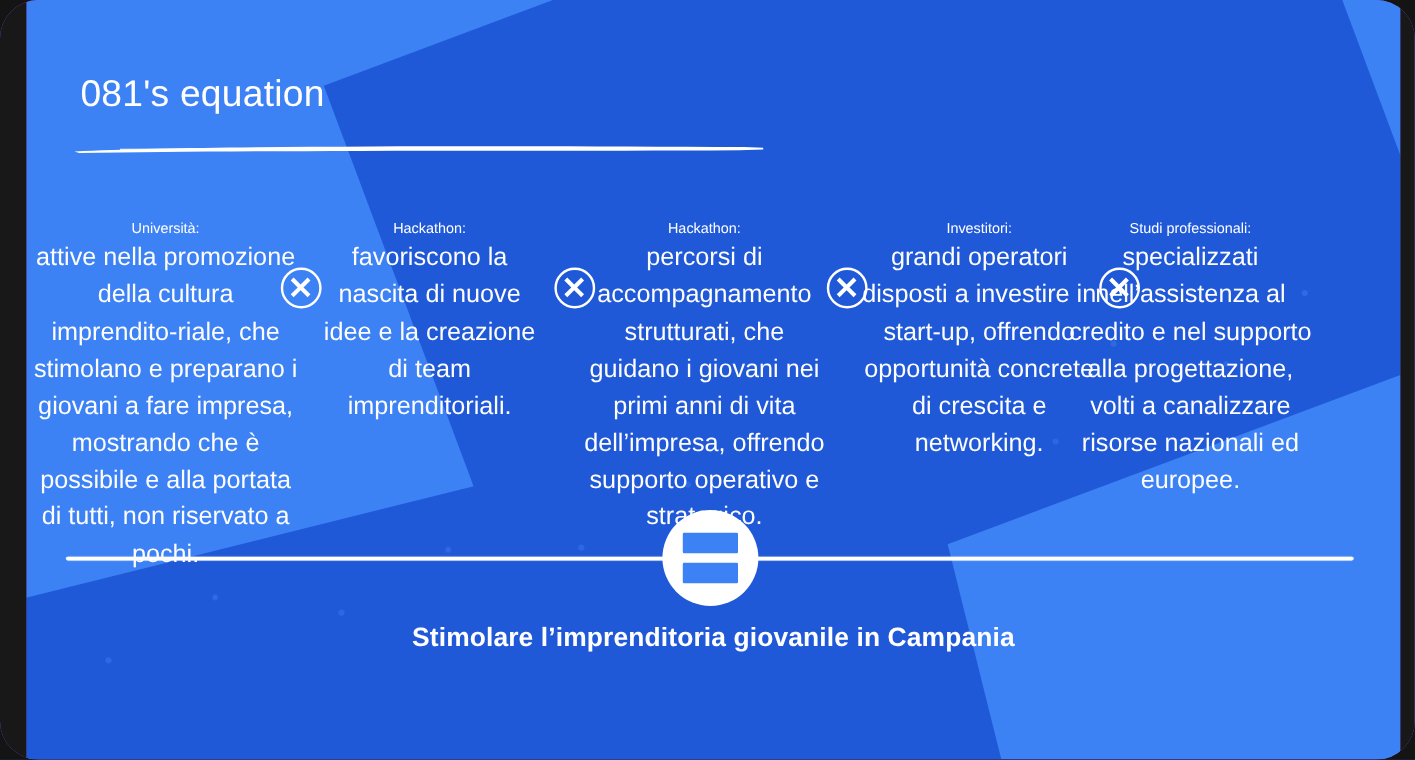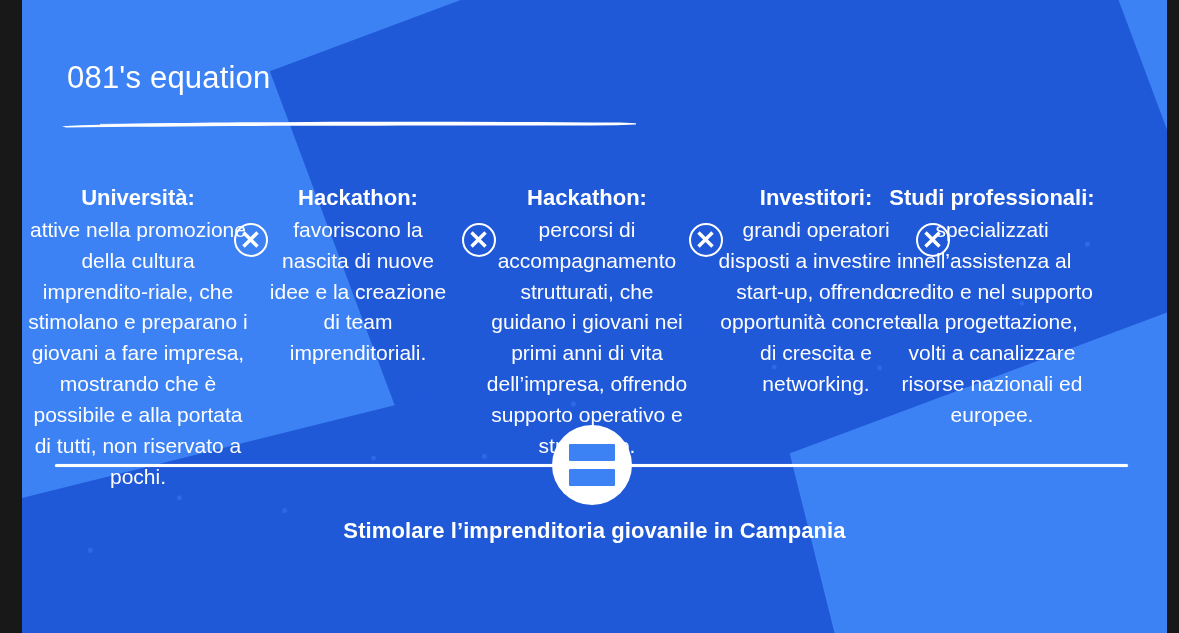--- a/index.html
+++ b/index.html
@@ -12,20 +12,21 @@
     font-family: "Liberation Sans", sans-serif;
     -webkit-font-smoothing: antialiased;
   }
 
   #slide {
     position: relative;
     width: 1179px;
     height: 633px;
     overflow: hidden;
     background: #8b5cf6;
+    border-radius: 32px;
   }
 
   
   .edge-bar {
     position: absolute;
     top: 0;
     height: 633px;
     background: #181819;
     z-index: 40;
   }
@@ -124,22 +125,22 @@
     width: 1145px;
     z-index: 20;
   }
   .term {
     position: absolute;
     top: 0;
     text-align: center;
     color: #ffffff;
   }
   .term-title {
-    font-size: 22px;
-    font-weight: bold;
+    font-size: 12px;
+    font-weight: normal;
     line-height: 1.45;
     margin-bottom: 1px;
   }
   .term-body {
     font-size: 21px;
     font-weight: 400;
     line-height: 1.47;
     color: #fdfdfd;
   }
 

